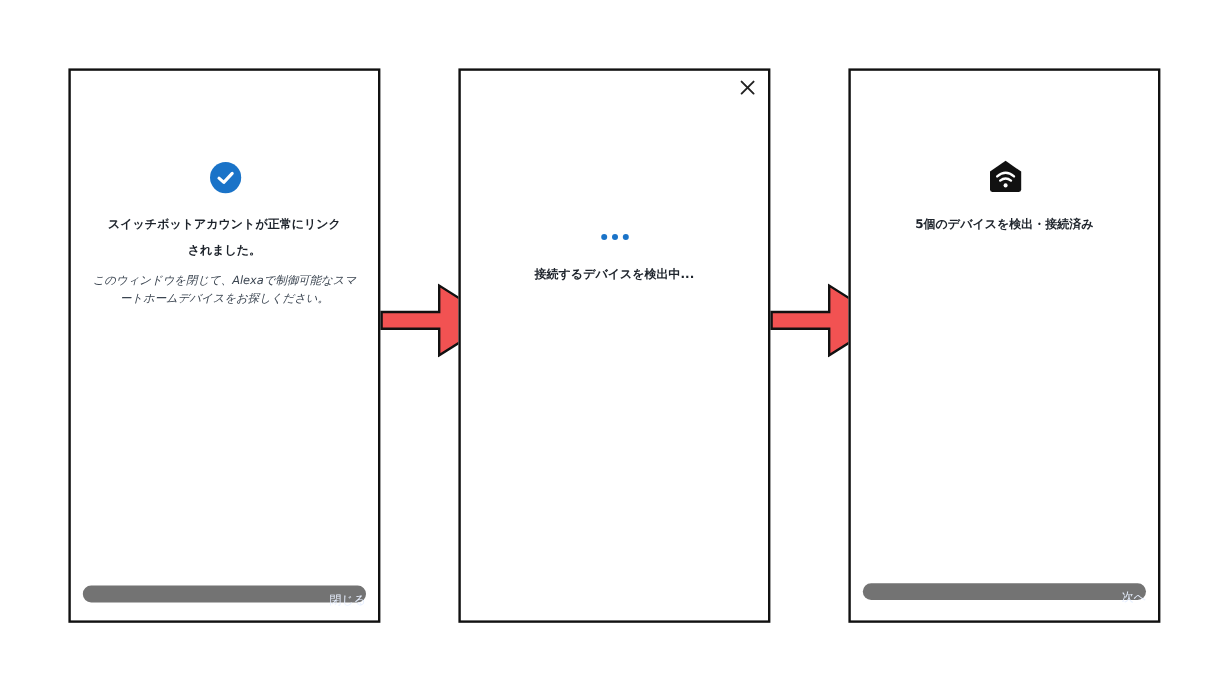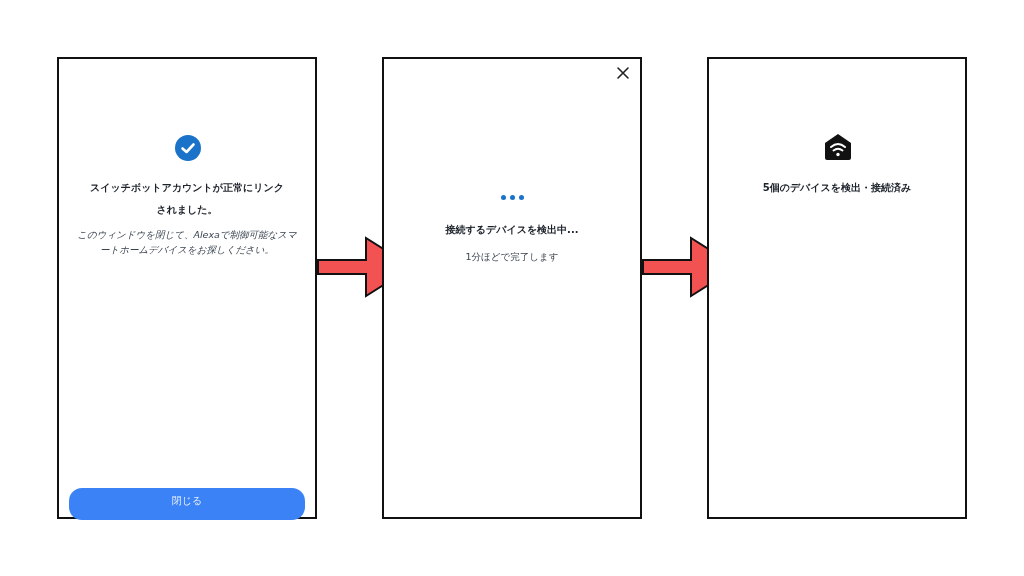--- a/index.html
+++ b/index.html
@@ -30,23 +30,23 @@
       padding: 0 28px;
     }
     .body-text {
       font-size: 9.5px; line-height: 15px; color: #3a4450; padding: 0 14px;
     }
 
     #p1-title { top: 118px; }
     #p1-body { top: 168px; font-style: italic; }
 
     .close-btn {
-      position: absolute; height: 32px; left: 10px; right: 10px;
-      border-radius: 13px; background: #3b82f6; color: #e8f0ff;
-      font-size: 10px; line-height: 25px; text-align: center;
+      position: absolute; height: 14px; left: 10px; right: 10px;
+      border-radius: 13px; background: #737373; color: #e8f0ff;
+      font-size: 10px; line-height: 25px; text-align: right;
     }
     #p1-close { top: 429px; }
     #p3-next { top: 427px; }
 
     .header-title {
       position: absolute; top: 8px; left: 0; right: 0; text-align: center;
       font-size: 9px; font-weight: bold; color: #333; letter-spacing: 1px;
     }
     .x-icon { position: absolute; right: 10px; top: 7px; width: 14px; height: 14px; }
 
@@ -83,28 +83,28 @@
 </svg>
 
 <div class="panel" id="panel2">
   <svg class="x-icon" viewBox="0 0 14 14">
     <path d="M2 2 L12 12 M12 2 L2 12" stroke="#222" stroke-width="1.6" stroke-linecap="round"></path>
   </svg>
   <div class="dots">
     <span class="dot"></span><span class="dot"></span><span class="dot"></span>
   </div>
   <div class="center-col title" id="p2-title">接続するデバイスを検出中...</div>
-  <div class="center-col body-text" id="p2-body">1分ほどで完了します</div>
 </div>
 
 <svg class="arrow" id="arrow2" width="100" height="62" viewBox="0 0 100 62">
   <polygon points="2,24 50,24 50,2 96,31 50,60 50,38 2,38" fill="#f25252" stroke="#111" stroke-width="2" stroke-linejoin="miter"></polygon>
 </svg>
 
 <div class="panel" id="panel3">
   <svg class="home-icon" viewBox="0 0 30 28">
     <path d="M15 1 L28 10 L28 25 Q28 27 26 27 L4 27 Q2 27 2 25 L2 10 Z" fill="#111"></path>
     <path d="M8 14 Q15 8 22 14" fill="none" stroke="#fff" stroke-width="2" stroke-linecap="round"></path>
     <path d="M10.5 17.5 Q15 14 19.5 17.5" fill="none" stroke="#fff" stroke-width="2" stroke-linecap="round"></path>
     <circle cx="15" cy="21.5" r="1.7" fill="#fff"></circle>
   </svg>
   <div class="center-col title" id="p3-title">5個のデバイスを検出・接続済み</div>
+  <div class="close-btn" id="p3-next">次へ</div>
 </div>
 
 </body></html>

